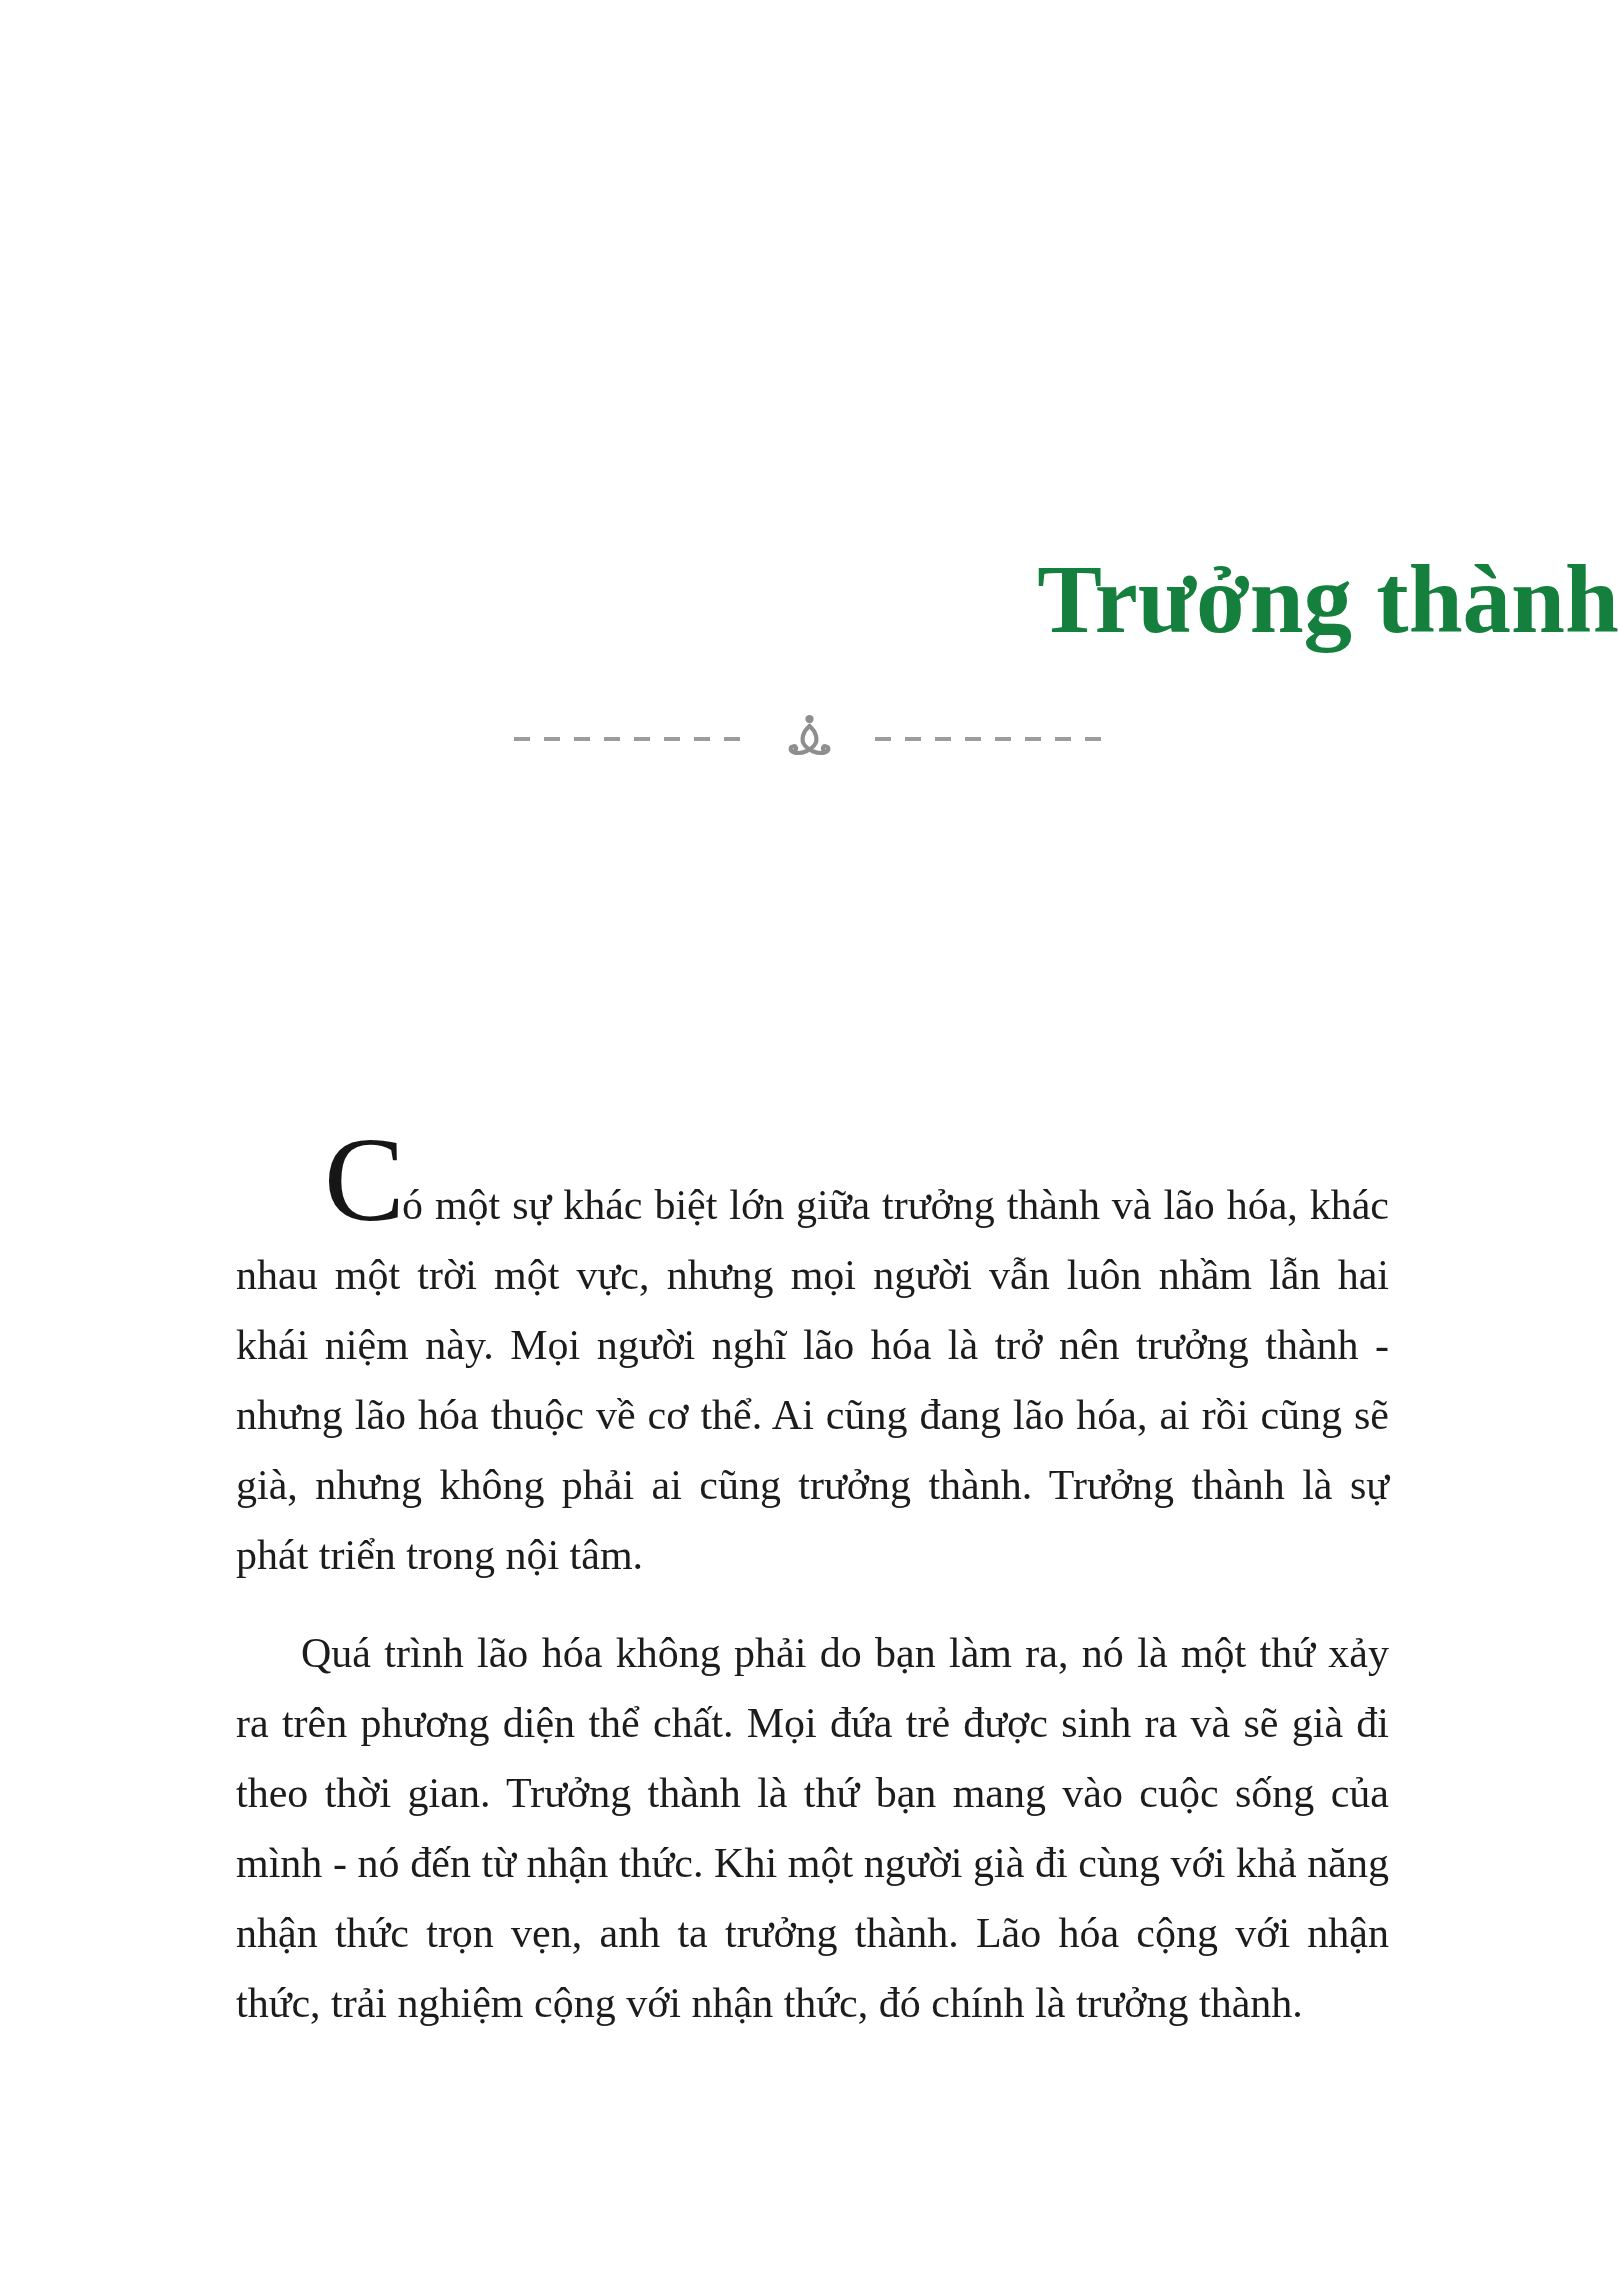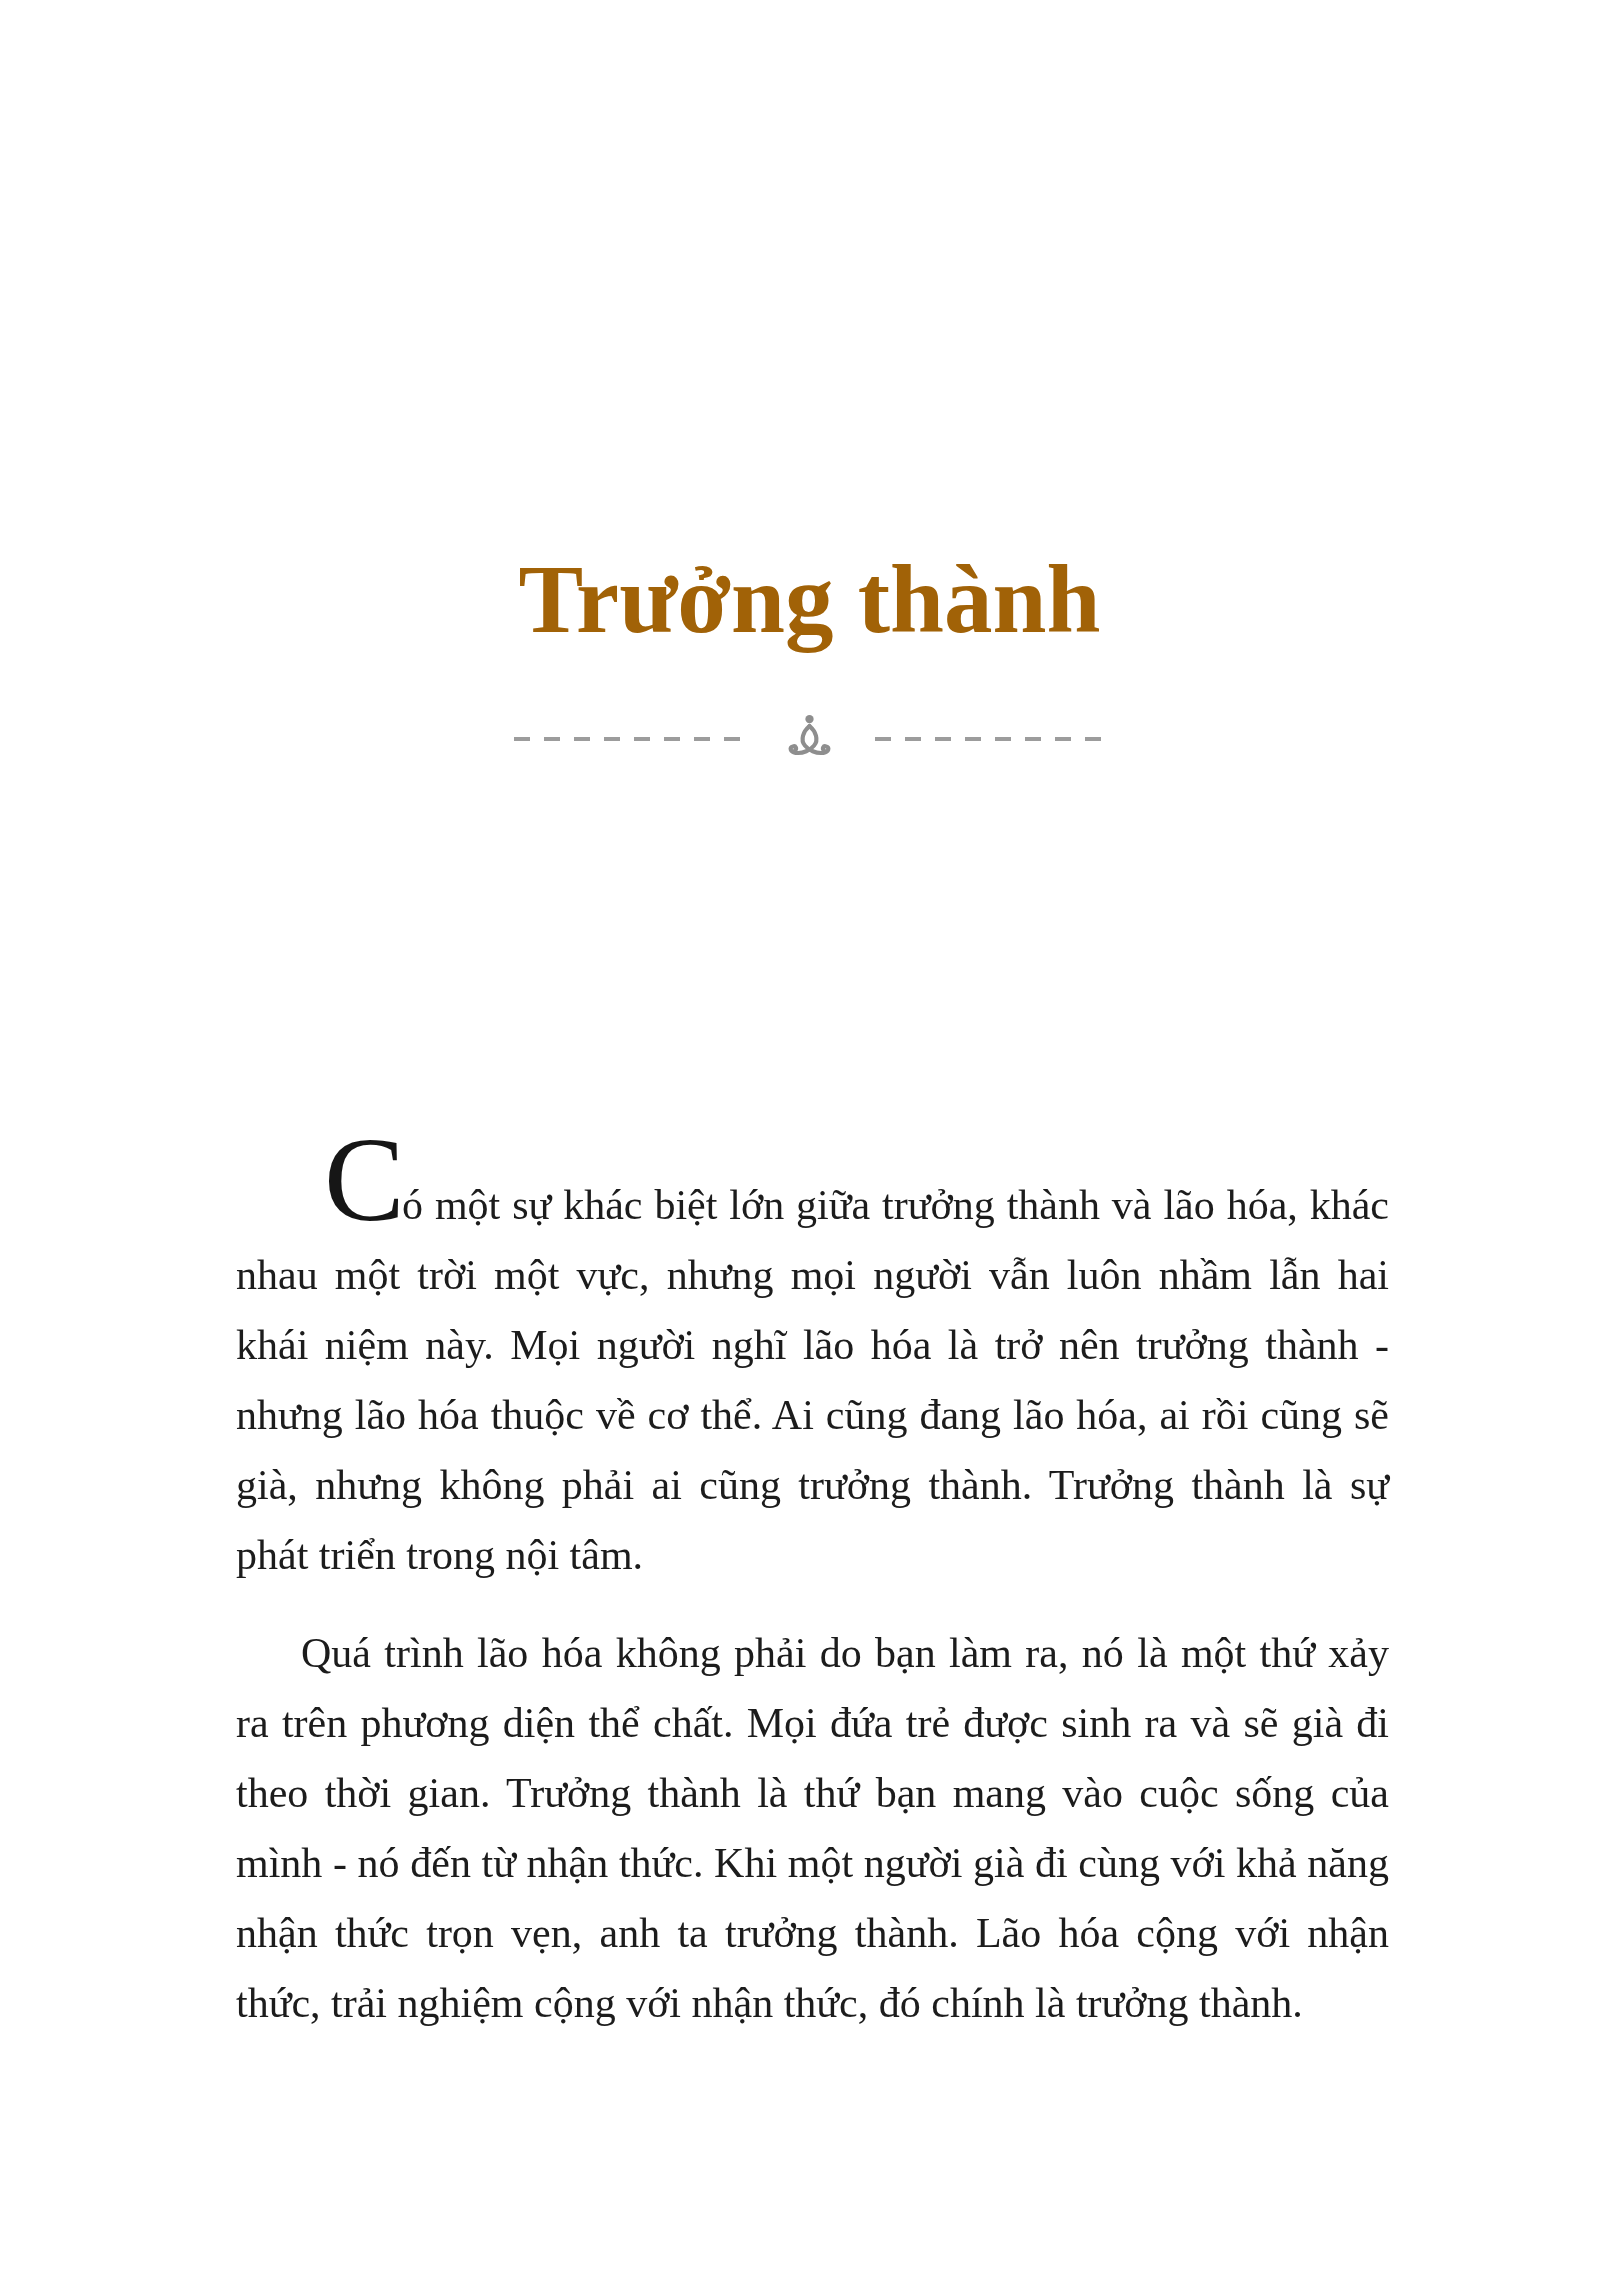--- a/index.html
+++ b/index.html
@@ -11,26 +11,26 @@
     position: relative;
     width: 1619px;
     height: 2290px;
     background: #ffffff;
     overflow: hidden;
     padding-top: 485px;
     box-sizing: border-box;
     font-family: "Liberation Serif", "DejaVu Serif", serif;
   }
   .chapter-title {
-    text-align: center;
+    text-align: right;
     font-family: "Liberation Serif", "DejaVu Serif", serif;
     font-weight: bold;
     font-size: 97px;
     line-height: 99px;
-    color: #a16207;
+    color: #15803d;
     letter-spacing: 0px;
   }
   .chapter-title .title-line {
     display: block;
   }
   .divider {
     margin-top: 15px;
     display: flex;
     align-items: center;
     justify-content: center;

